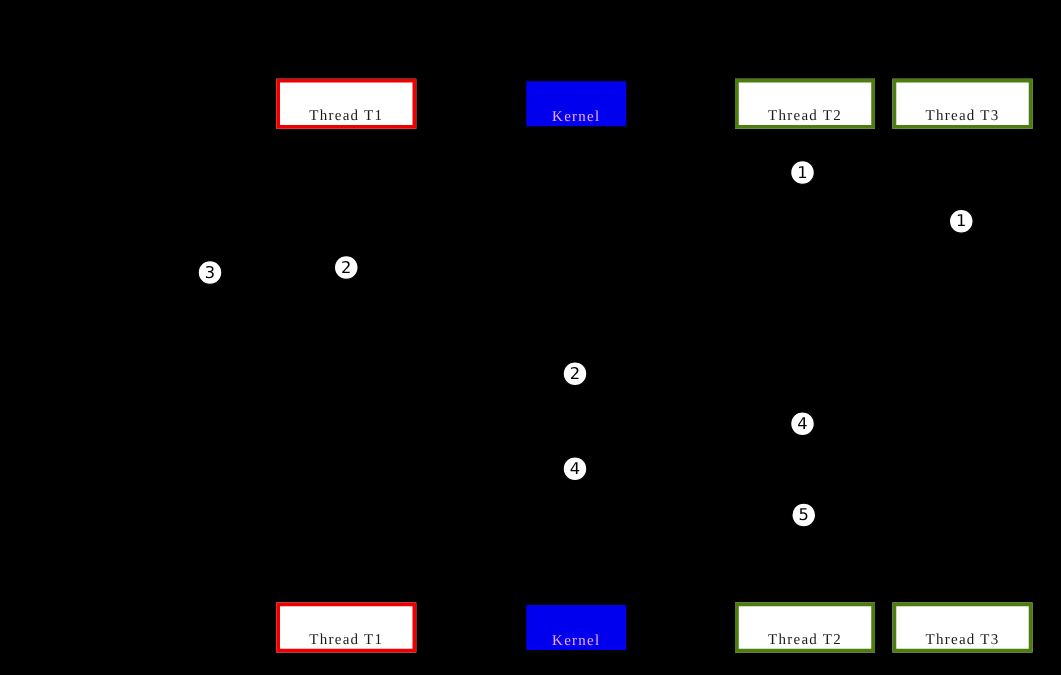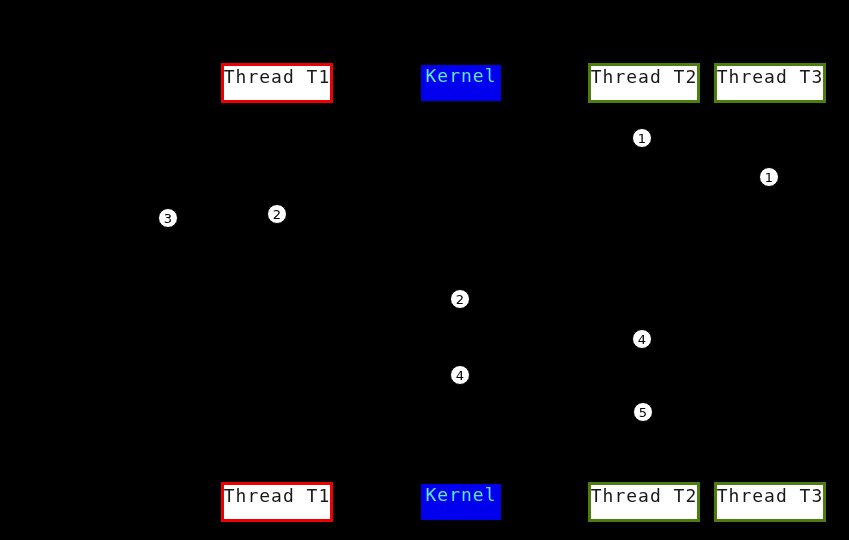--- a/index.html
+++ b/index.html
@@ -25,34 +25,35 @@
   }
   .ll-t1 { left: 277px; }
   .ll-k  { left: 460px; }
   .ll-t2 { left: 642px; }
   .ll-t3 { left: 770px; }
 
   .box {
     position: absolute;
     box-sizing: border-box;
     display: flex;
-    align-items: flex-start;
+    align-items: flex-end;
     justify-content: center;
     background: #ffffff;
     color: #1a1a1a;
-    font-size: 18px;
+    font-size: 12px;
     letter-spacing: 1px;
     white-space: nowrap;
+    font-family: Liberation Serif, serif;
   }
   .box.red  { border: 3px solid #ee0000; }
   .box.blue { border: 3px solid #4d7c0f; }
   .box.kernel {
     background: #0000ee;
     border: none;
-    color: #5eead4;
+    color: #f0abfc;
   }
   
   .t1-top     { left: 221px; top: 63px; width: 112px; height: 40px; }
   .kernel-top { left: 421px; top: 65px; width: 80px;  height: 36px; }
   .t2-top     { left: 588px; top: 63px; width: 112px; height: 40px; }
   .t3-top     { left: 714px; top: 63px; width: 112px; height: 40px; }
   
   .t1-bot     { left: 221px; top: 482px; width: 112px; height: 40px; }
   .kernel-bot { left: 421px; top: 484px; width: 80px;  height: 36px; }
   .t2-bot     { left: 588px; top: 482px; width: 112px; height: 40px; }

